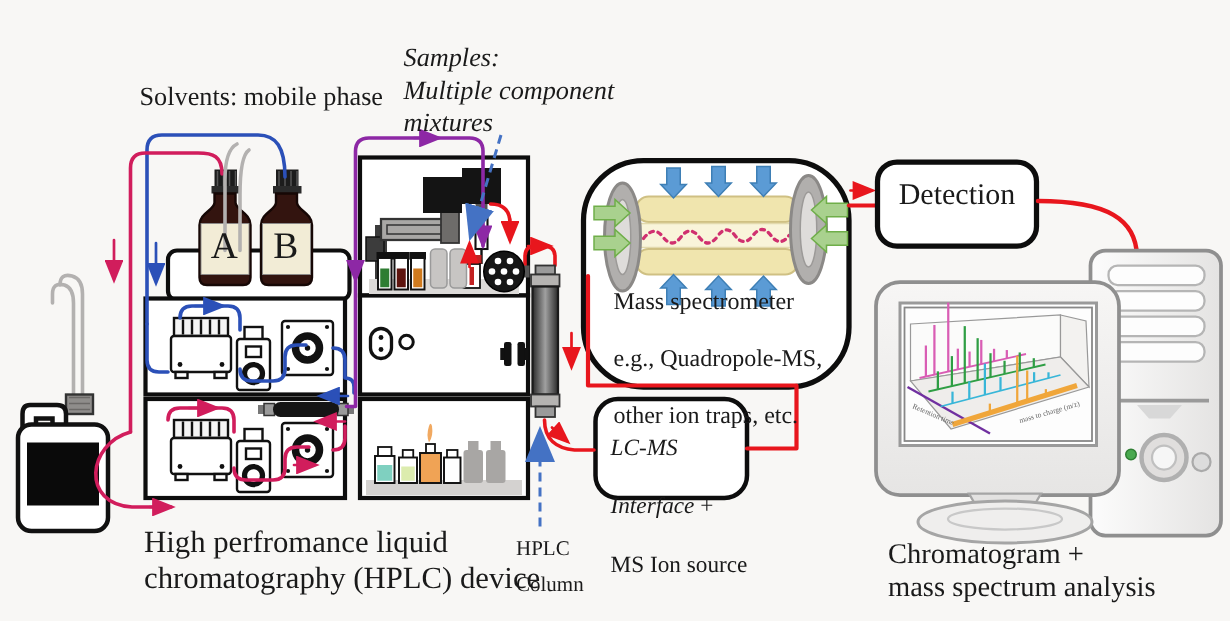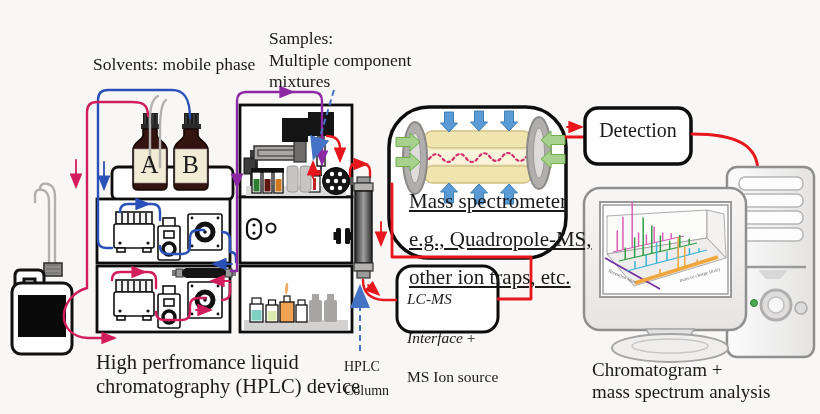--- a/index.html
+++ b/index.html
@@ -1,22 +1,22 @@
 <!DOCTYPE html>
 <html style="--c-red: #e8161d; --c-blue: #2b50b8; --c-crimson: #d11d5c; --c-purple: #8d28a5; --c-gray: #b3b1b0; --c-dash: #4472c4;"><head>
 <meta charset="utf-8">
 <style>
   html,body{margin:0;padding:0;background:#f8f7f5;}
   .stage{position:relative;width:820px;height:414px;background:#f8f7f5;overflow:hidden;
          font-family:"Liberation Serif",serif;color:#1a1a1a;}
   .stage svg{position:absolute;left:0;top:0;}
   .lbl{position:absolute;white-space:pre-line;line-height:1.22;z-index:2;}
   .lbl-solvents{left:93px;top:42px;font-size:17.5px;margin-top:12px;}
-  .lbl-samples{left:269px;top:28px;font-size:17.5px;line-height:21.5px;}
-  .lbl-ms{left:409px;top:192px;font-size:21px;line-height:19px;text-decoration:underline;}
+  .lbl-samples{left:269px;top:28px;font-size:17.5px;line-height:21.5px;font-style:italic;}
+  .lbl-ms{left:409px;top:192px;font-size:16px;line-height:19px;}
   .lbl-detection{left:585px;top:108px;width:106px;height:45px;display:flex;
                  align-items:center;justify-content:center;font-size:20px;}
   .lbl-lcms{left:407px;top:269px;font-size:15.5px;line-height:19.5px;}
   .bi{font-weight:normal;font-style:italic;}
   .lbl-hplc{left:96px;top:351px;font-size:20.5px;line-height:23.5px;}
   .lbl-column{left:344px;top:355px;font-size:14px;line-height:23.5px;}
   .lbl-computer{left:592px;top:359px;font-size:19px;line-height:21.5px;}
   .lbl-bottle{width:33px;height:33px;display:flex;align-items:center;justify-content:center;
               font-size:25px;}
   .lbl-bottle-a{left:133px;top:149px;} .lbl-bottle-b{left:174px;top:149px;}

